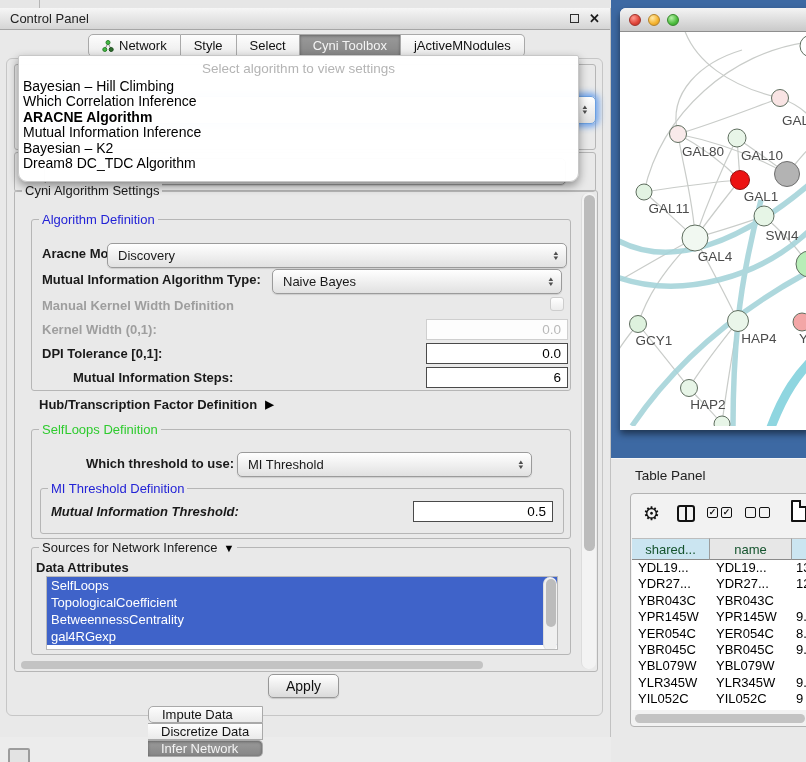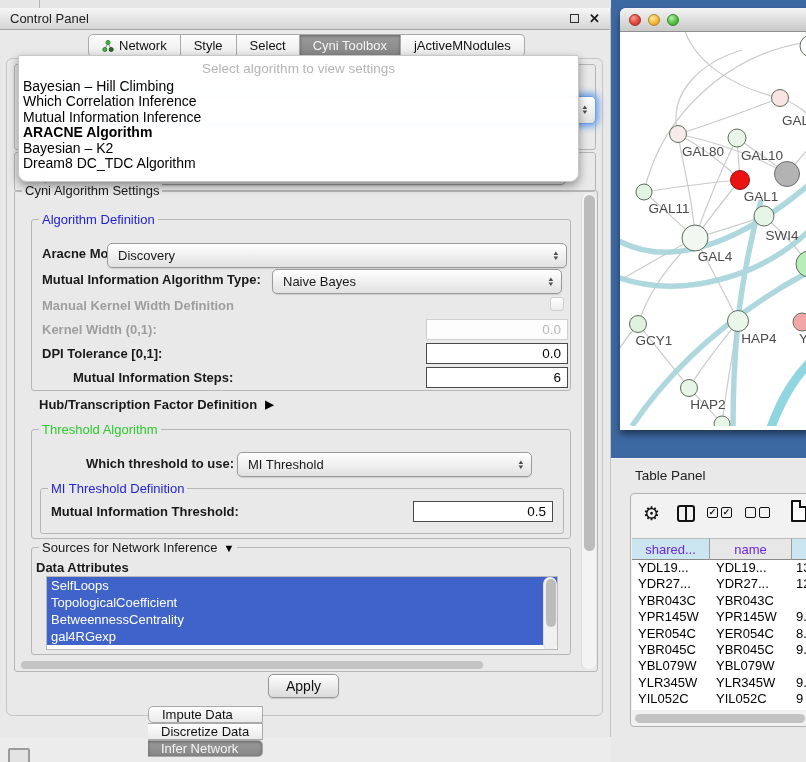--- a/index.html
+++ b/index.html
@@ -122,21 +122,21 @@
   .gear { position:absolute; left:12px; top:8px; font-size:19px; color:#111; }
   .colsplit { position:absolute; left:46px; top:11px; width:18px; height:17px; border:2px solid #111; border-radius:3px; }
   .colsplit::after { content:""; position:absolute; left:6px; top:0; width:2px; height:13px; background:#111; }
   .cbx { position:absolute; top:13px; width:11px; height:11px; border:1.5px solid #111; border-radius:2px; font-size:9px; line-height:9px; text-align:center; color:#111; font-weight:bold; }
   .doc { position:absolute; left:160px; top:6px; width:16px; height:22px; border:2px solid #111; border-radius:1px; background:#fff; }
   .doc::after { content:""; position:absolute; right:-2px; top:-2px; width:6px; height:6px; background:#f2f2f2; border-left:2px solid #111; border-bottom:2px solid #111; }
 
   .tbl { position:absolute; left:1px; top:44px; width:240px; height:172px; background:#fff; overflow:hidden; }
   .tbl-header { display:flex; height:22px; }
   .th {
-    height:22px; line-height:21px; text-align:center; font-size:13px; color:#6d28d9;
+    height:22px; line-height:21px; text-align:center; font-size:13px; color:#14532d;
     background:#e7e7e7; border-right:1px solid #9d9d9d; border-bottom:1px solid #8b8b8b; border-top:1px solid #bdbdbd;
     overflow:hidden; white-space:nowrap;
   }
   .th.sel { background:#cbe5f1; }
   .th.c1 { width:78px; } .th.c2 { width:82px; } .th.c3 { width:80px; }
   .tr { display:flex; height:16.4px; line-height:16.4px; font-size:13px; color:#000; }
   .td { overflow:hidden; white-space:nowrap; padding-left:6px; }
   .td.c1 { width:78px; } .td.c2 { width:82px; } .td.c3 { width:80px; padding-left:4px; }
 
   .mini-icon { position:absolute; left:8px; top:748px; width:22px; height:16px; border:2px solid #9c9c9c; border-radius:2px; background:#e3e3e3; }
@@ -205,23 +205,23 @@
     </div>
 
     <div class="popup">
       <div class="popup-placeholder">Select algorithm to view settings</div>
       <div>
 
           <div class="popup-item">Bayesian – Hill Climbing</div>
 
           <div class="popup-item">Which Correlation Inference</div>
 
+          <div class="popup-item bold">ARACNE Algorithm</div>
+
           <div class="popup-item">Mutual Information Inference</div>
-
-          <div class="popup-item bold">ARACNE Algorithm</div>
 
           <div class="popup-item">Bayesian – K2</div>
 
           <div class="popup-item">Dream8 DC_TDC Algorithm</div>
         </div>
     </div>
 
     <div class="group" style="left:14px; top:182px; width:584px; height:482px;">
       <span class="legend">Cyni Algorithm Settings</span>
 
@@ -258,34 +258,34 @@
         <span class="lbl" style="left:10px; top:150px;padding-left:31px;">Mutual Information Steps:</span>
         <span class="field" style="left:394px; top:147px; width:142px;">6</span>
       </div>
 
       <div class="hub-row" style="left:24px; top:206px;">
         <span>Hub/Transcription Factor Definition</span>
         <span class="tri">▶</span>
       </div>
 
       <div class="group" style="left:16px; top:238px; width:540px; height:110px;">
-        <span class="legend green">Threshold Algorithm</span>
+        <span class="legend green">SelfLoops Definition</span>
 
         <span class="lbl" style="left:54px; top:26px;">Which threshold to use:</span>
         <div class="combo" style="left:205px; top:22px; width:295px;">
           <span class="combo-label">MI Threshold</span>
           <span class="spinner">
               <span>▲</span>
               <span>▼</span>
             </span>
         </div>
 
         <div class="group" style="left:8px; top:58px; width:524px; height:46px;">
           <span class="legend blue">MI Threshold Definition</span>
-          <span class="lbl" style="left:10px; top:15px;">Mutual Information Threshold:</span>
+          <span class="lbl" style="left:10px; top:15px;font-style:italic;">Mutual Information Threshold:</span>
           <span class="field" style="left:372px; top:12px; width:140px;">0.5</span>
         </div>
       </div>
 
       <div class="group" style="left:16px; top:356px; width:540px; height:108px;">
         <span class="legend" style="display:flex; gap:6px; align-items:center;">
           <span>Sources for Network Inference</span>
           <span class="tri">▼</span>
         </span>
         <span class="lbl" style="left:4px; top:12px;">Data Attributes</span>

